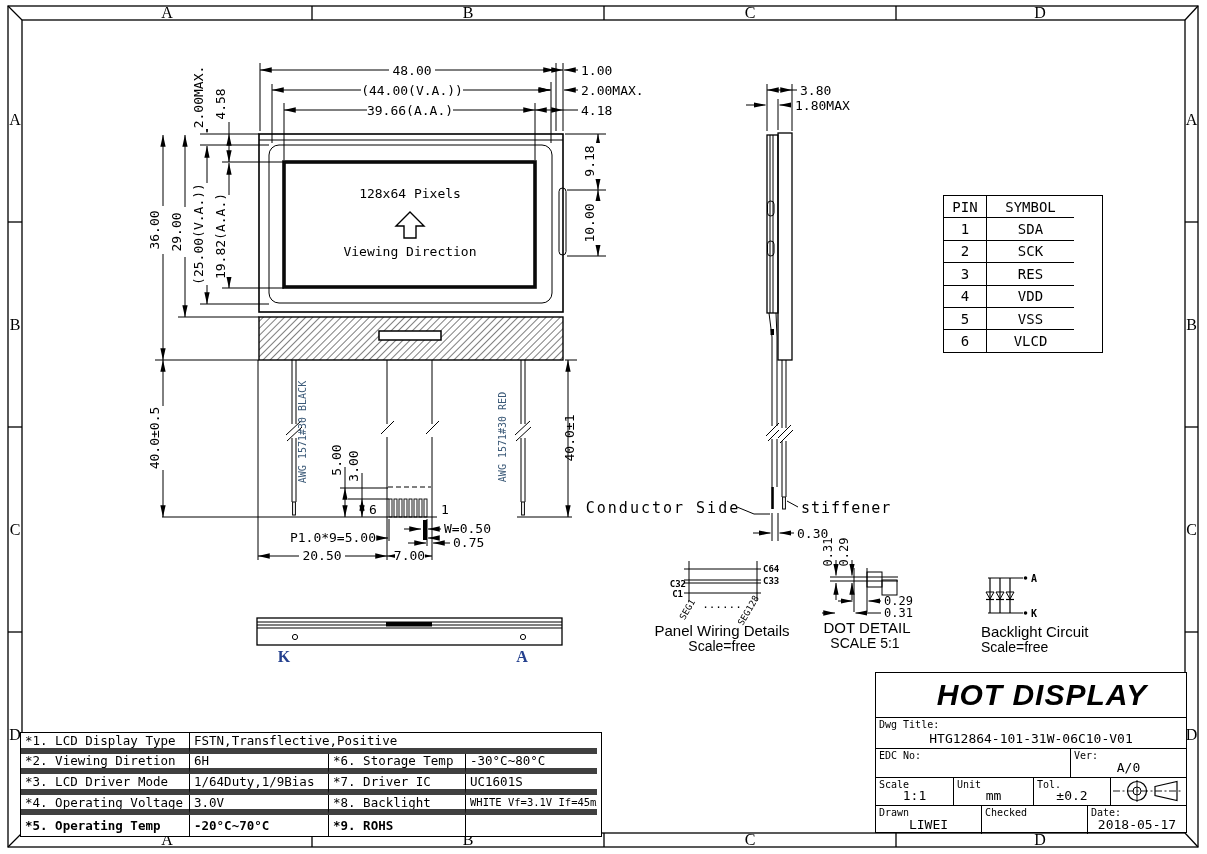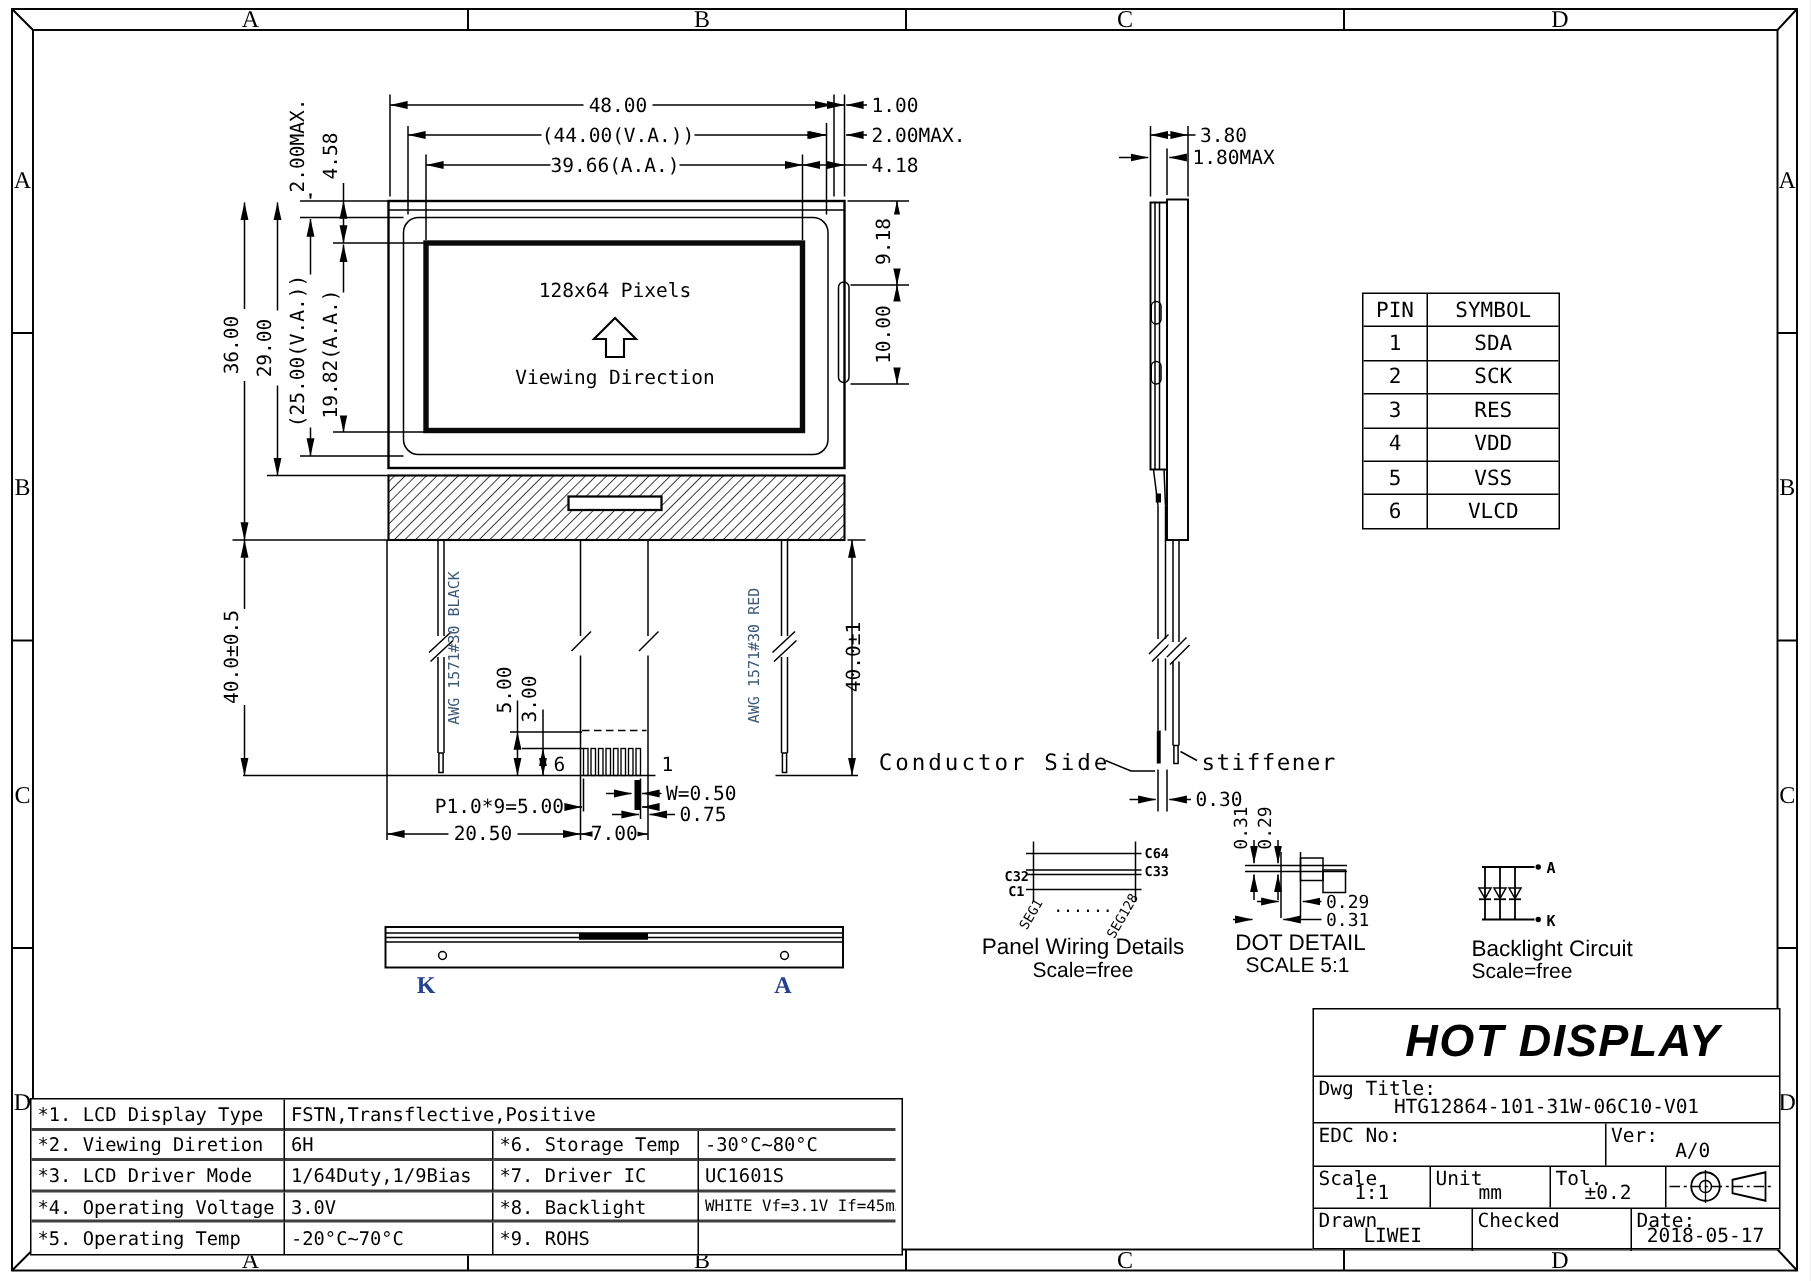--- a/index.html
+++ b/index.html
@@ -15,52 +15,52 @@
   .t15{font-size:15px;}
   .zone{font-family:"Liberation Serif",serif;font-size:16px;}
   .lab{font-family:"Liberation Sans",sans-serif;font-size:15px;}
   .lab2{font-family:"Liberation Sans",sans-serif;font-size:14px;}
   .blue{fill:#3c5a78;}
   .navy{fill:#24408e;font-family:"Liberation Serif",serif;font-weight:bold;font-size:16px;}
   .mid{text-anchor:middle;}
   .end{text-anchor:end;}
 
   
-  .pin-table{position:absolute;left:908px;top:195px;width:132px;border:1.6px solid #000;
+  .pin-table{position:absolute;left:943px;top:195px;width:160px;border:1.6px solid #000;
     display:grid;grid-template-columns:43px 87px;box-sizing:border-box;background:#fff;}
   .pin-table .c{height:21.4px;border-bottom:1px solid #000;display:flex;align-items:center;
     justify-content:center;font-size:14px;}
   .pin-table .c.col1{border-right:1px solid #000;}
   .pin-table .c.last{border-bottom:none;}
 
   
   .spec-table{position:absolute;left:20px;top:732px;width:582px;height:105px;border:1.6px solid #000;
     display:grid;grid-template-columns:169px 139px 137px 131px;grid-template-rows:repeat(5,1fr);
     box-sizing:border-box;background:#fff;font-size:12.5px;}
-  .spec-table .c{border-right:1px solid #000;border-bottom:2px solid #404040;padding:0 4px;
+  .spec-table .c{border-right:1px solid #000;border-bottom:6px solid #404040;padding:0 4px;
     display:flex;align-items:center;white-space:nowrap;overflow:hidden;}
   .spec-table .c.rlast{border-right:none;}
-  .spec-table .c.blast{border-bottom:none;}
+  .spec-table .c.blast{border-bottom:none;font-weight:bold;}
   .spec-table .c.span3{grid-column:2/5;}
   .spec-table .c.small{font-size:10.5px;}
 
   
   .title-block{position:absolute;left:875px;top:672px;width:312px;height:161px;border:1.6px solid #000;
     box-sizing:border-box;background:#fff;}
   .tb-row{position:relative;border-bottom:1px solid #000;box-sizing:border-box;display:flex;}
   .tb-logo{height:45px;align-items:center;justify-content:center;}
   .tb-logo span{font-family:"Liberation Sans",sans-serif;font-weight:bold;font-style:italic;
     font-size:30px;letter-spacing:1px;margin-left:22px;}
   .tb-title{height:31px;}
   .tb-edc{height:29px;}
   .tb-scale{height:28px;}
   .tb-drawn{height:28px;border-bottom:none;}
   .tb-cell{position:relative;box-sizing:border-box;border-right:1px solid #000;height:100%;}
   .tb-cell.rlast{border-right:none;}
-  .tb-lab{position:absolute;left:3px;top:1px;font-size:13px;white-space:nowrap;}
+  .tb-lab{position:absolute;left:3px;top:1px;font-size:10px;white-space:nowrap;}
   .tb-val{position:absolute;left:0;right:0;bottom:2px;text-align:center;font-size:13px;white-space:nowrap;}
 </style>
 </head>
 <body>
 
 <div id="sheet">
 
 <svg width="1207" height="854" viewBox="0 0 1207 854">
   <defs>
     <marker id="ar" viewBox="0 0 10 6" refX="9.8" refY="3" markerWidth="12" markerHeight="7.2" orient="auto-start-reverse">

